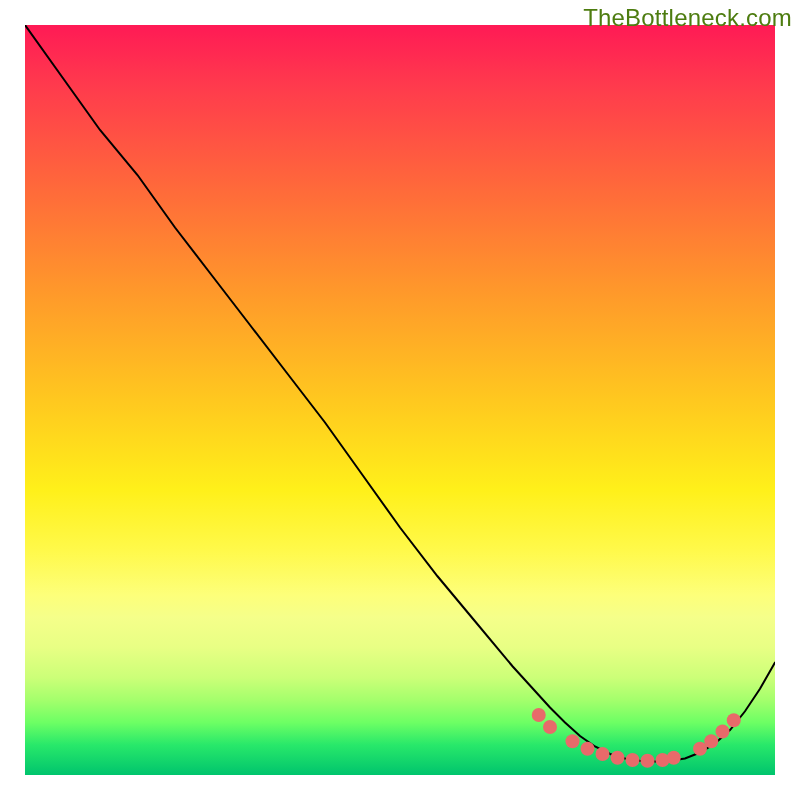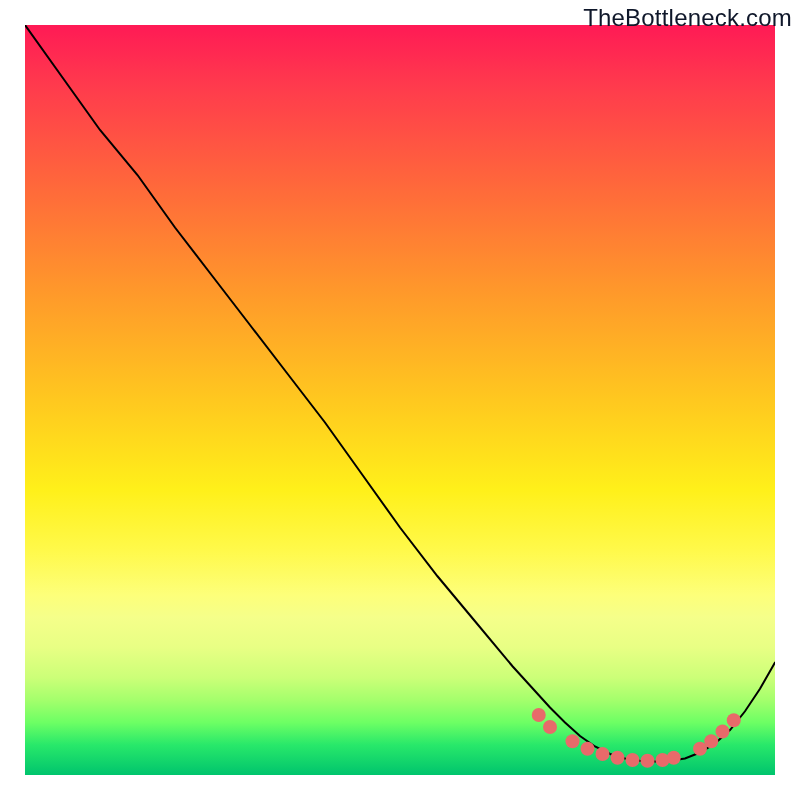--- a/index.html
+++ b/index.html
@@ -14,21 +14,21 @@
   .chart-wrap {
     position: relative;
     width: 800px;
     height: 800px;
   }
   .watermark {
     position: absolute;
     top: 4px;
     right: 8px;
     font-size: 24px;
-    color: #0f172a;
+    color: #4d7c0f;
     font-weight: 400;
     letter-spacing: 0.2px;
     z-index: 10;
   }
   .plot-area {
     position: absolute;
     left: 25px;
     top: 25px;
     width: 750px;
     height: 750px;

